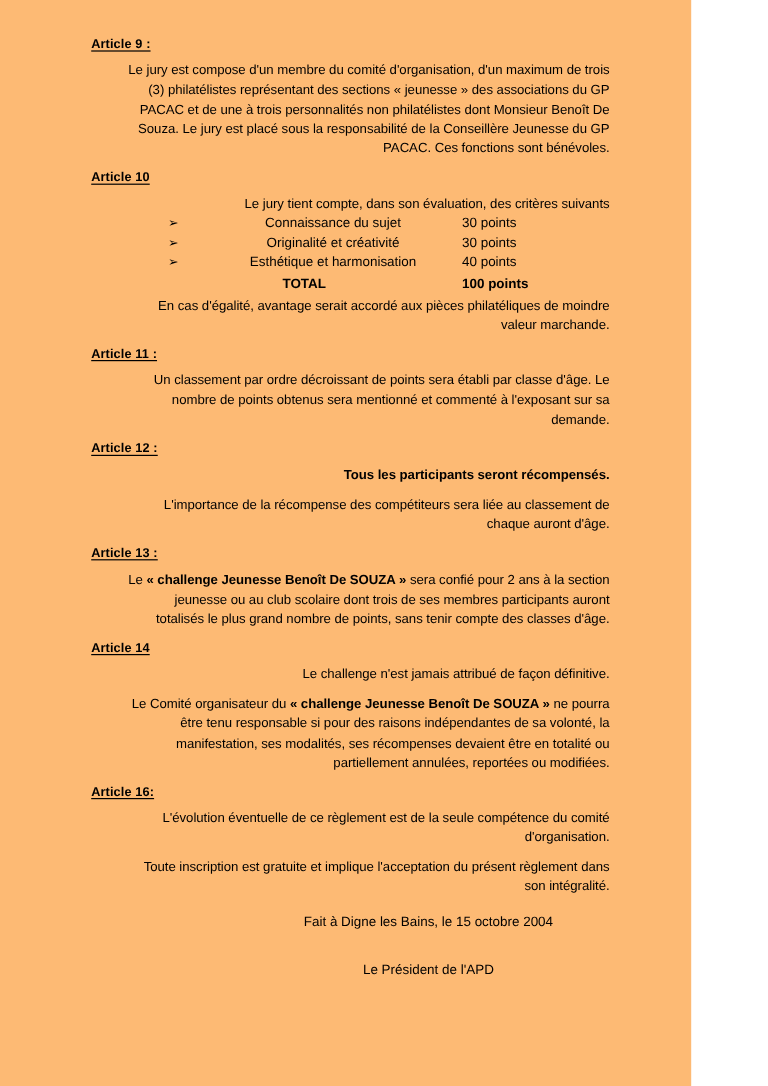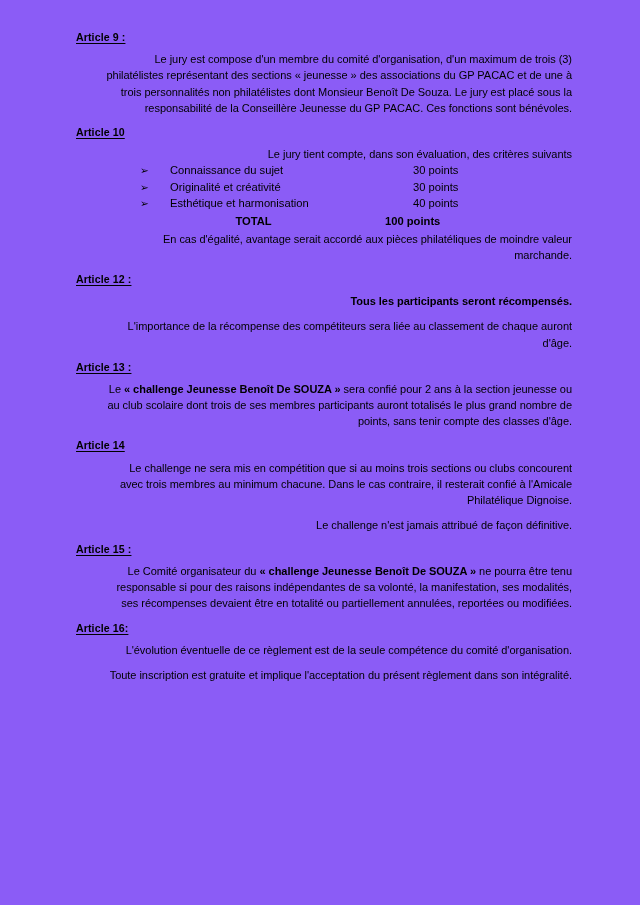--- a/index.html
+++ b/index.html
@@ -11,23 +11,23 @@
   body {
     width: 640px;
     height: 905px;
     font-family: "Liberation Sans", sans-serif;
     color: #000000;
     -webkit-font-smoothing: antialiased;
   }
 
   .page {
     position: relative;
-    width: 640px;
+    width: 576px;
     height: 905px;
-    background: #8b5cf6;
+    background: #fdba74;
     box-sizing: border-box;
     padding: 30px 68px 0 76px;
   }
 
   
   .article {
     margin: 0 0 9px 0;
   }
 
   .article-heading {
@@ -78,24 +78,24 @@
     padding-left: 35px;
   }
   .criteria-bullet {
     width: 30px;
     flex: 0 0 30px;
     font-size: 10.5px;
     font-family: "DejaVu Sans", sans-serif;
   }
   .criteria-label {
     flex: 0 0 215px;
+    text-align: center;
   }
   .criteria-points {
     flex: 0 0 auto;
-    margin-left: 28px;
   }
 
   .total-row {
     display: flex;
     align-items: center;
     font-size: 11.2px;
     line-height: 1.465;
     font-weight: bold;
     padding-left: 35px;
     margin-bottom: 1px;
@@ -175,60 +175,66 @@
       <div class="total-row">
         <span class="total-spacer"></span>
         <span class="total-label">TOTAL</span>
         <span class="total-points">100 points</span>
       </div>
 
       <p class="para outdent">En cas d'égalité, avantage serait accordé aux pièces philatéliques de moindre valeur marchande.</p>
     </div>
   </section>
 
+  <section class="article">
+    <h2 class="article-heading">Article 11 :</h2>
+    <div class="body-block">
+      <p class="para">Un classement par ordre décroissant de points sera établi par classe d'âge. Le nombre de points obtenus sera mentionné et commenté à l'exposant sur sa demande.</p>
+    </div>
+  </section>
 
   <section class="article">
     <h2 class="article-heading">Article 12 :</h2>
     <div class="body-block">
       <p class="para bold">Tous les participants seront récompensés.</p>
       <p class="para">L'importance de la récompense des compétiteurs sera liée au classement de chaque auront d'âge.</p>
     </div>
   </section>
 
   <section class="article">
     <h2 class="article-heading">Article 13 :</h2>
     <div class="body-block">
       <p class="para"><span>Le </span><b class="inline-bold">« challenge Jeunesse Benoît De SOUZA »</b><span> sera confié pour 2 ans à la section jeunesse ou au club scolaire dont trois de ses membres participants auront totalisés le plus grand nombre de points, sans tenir compte des classes d'âge.</span></p>
     </div>
   </section>
 
   <section class="article">
     <h2 class="article-heading">Article 14</h2>
     <div class="body-block">
-      <p class="para">Le challenge ne sera mis en compétition que si au moins trois sections ou clubs concourent avec trois membres au minimum chacune. Dans le cas contraire, il resterait confié à l'Amicale Philatélique Dignoise.</p>
       <p class="para">Le challenge n'est jamais attribué de façon définitive.</p>
     </div>
   </section>
 
   <section class="article">
-    <h2 class="article-heading">Article 15 :</h2>
     <div class="body-block">
       <p class="para"><span>Le Comité organisateur du </span><b class="inline-bold">« challenge Jeunesse Benoît De SOUZA »</b><span> ne pourra être tenu responsable si pour des raisons indépendantes de sa volonté, la manifestation, ses modalités, ses récompenses devaient être en totalité ou partiellement annulées, reportées ou modifiées.</span></p>
     </div>
   </section>
 
   <section class="article">
     <h2 class="article-heading">Article 16:</h2>
     <div class="body-block">
       <p class="para">L'évolution éventuelle de ce règlement est de la seule compétence du comité d'organisation.</p>
     </div>
   </section>
 
   <section class="article">
     <div class="body-block">
       <p class="para">Toute inscription est gratuite et implique l'acceptation du présent règlement dans son intégralité.</p>
     </div>
   </section>
 
   <div class="closing">
+    <p class="sign-date">Fait à Digne les Bains, le 15 octobre 2004</p>
+    <p class="sign-title">Le Président de l'APD</p>
   </div>
 
 </div>
 
 </body></html>

